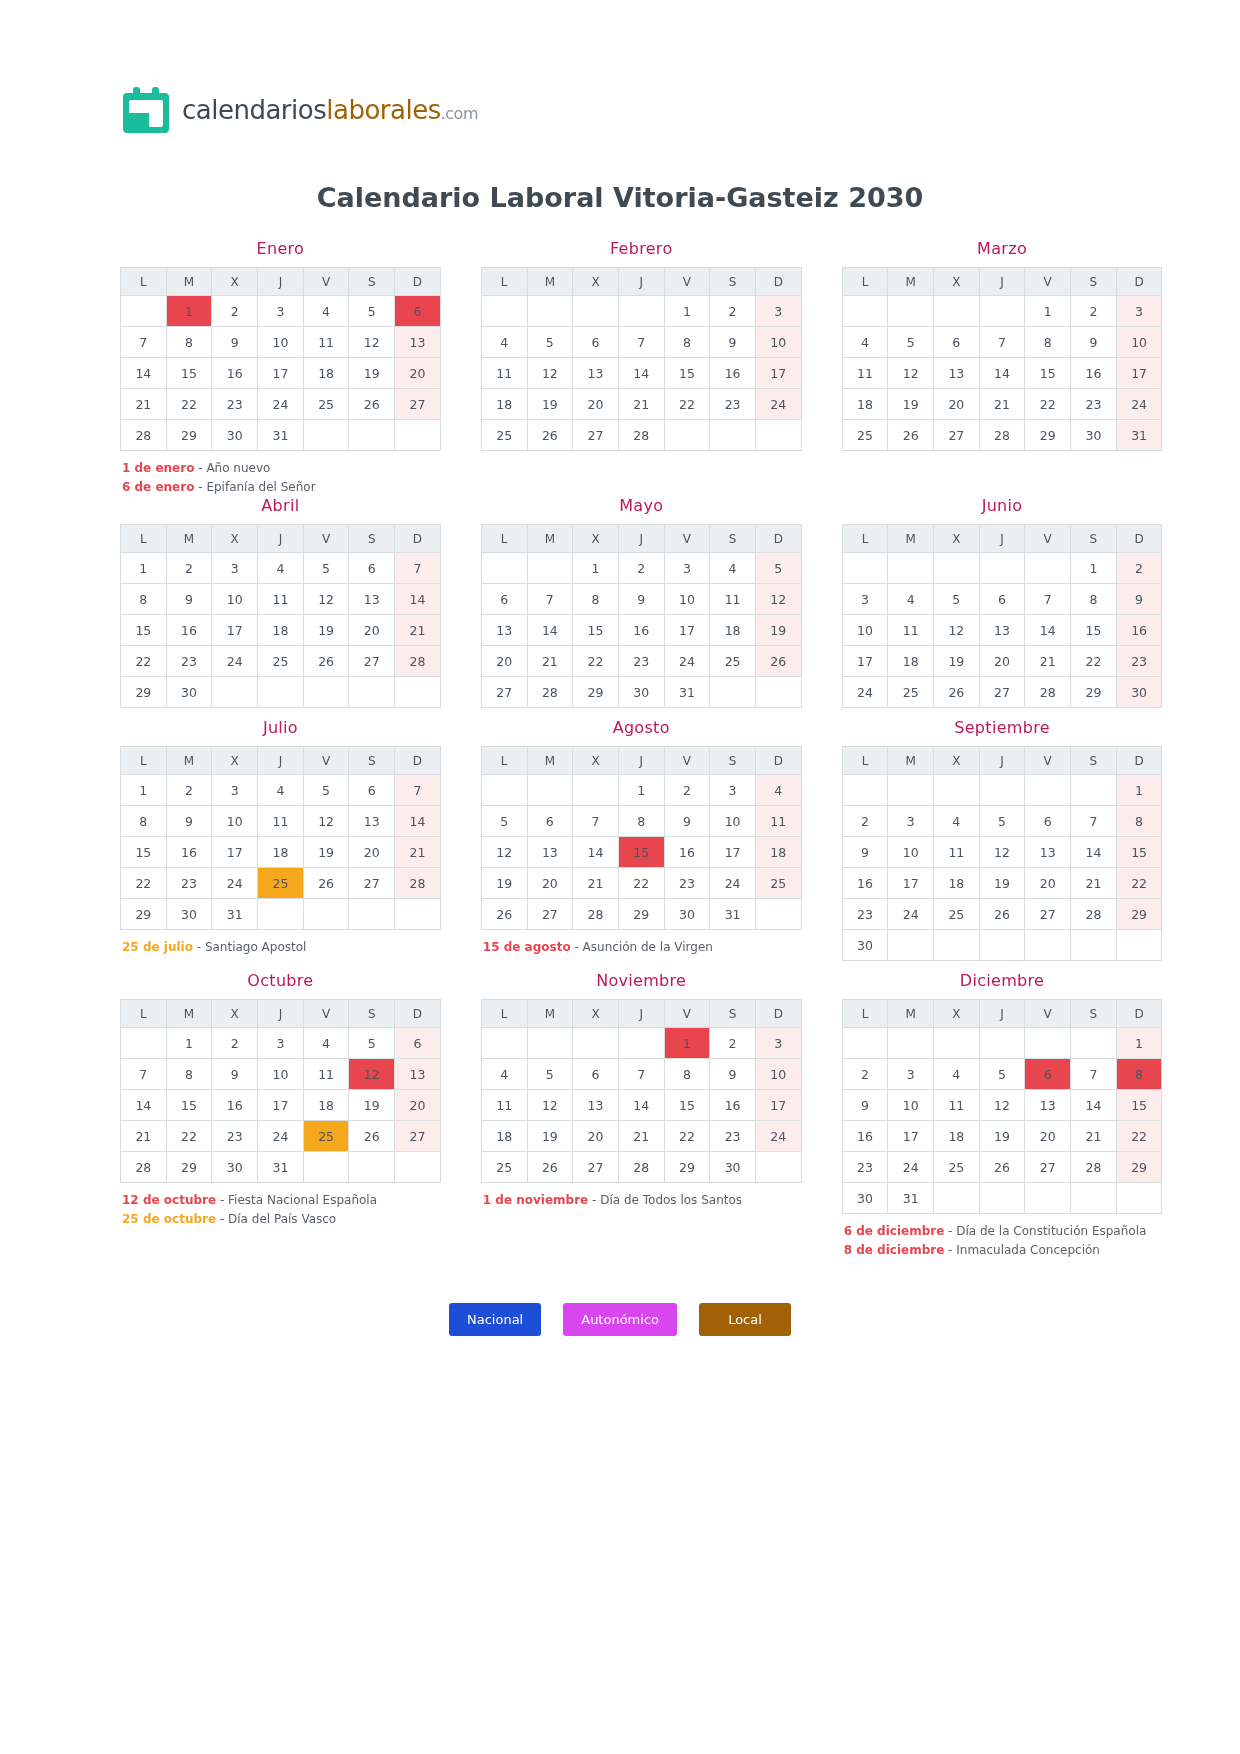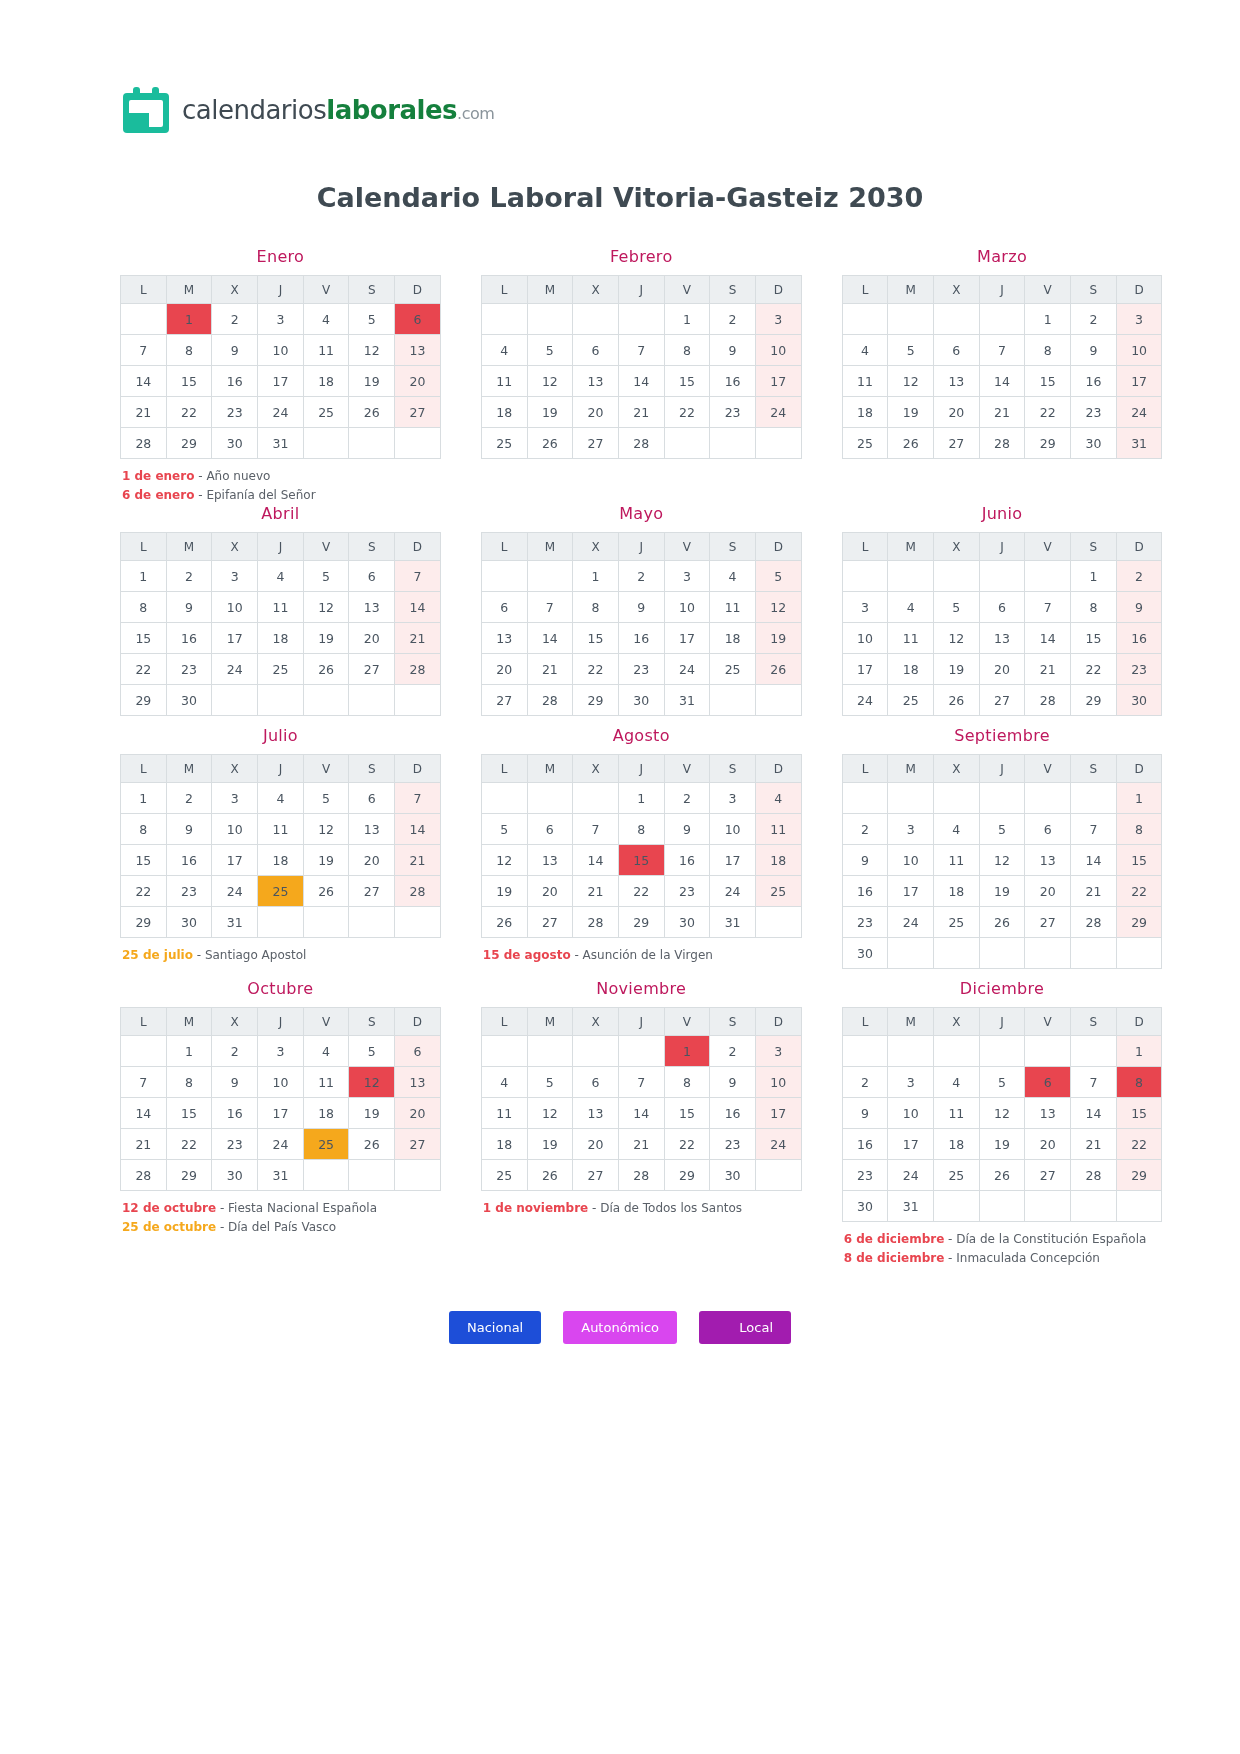--- a/index.html
+++ b/index.html
@@ -20,21 +20,21 @@
     height: 160px;
   }
   .logo {
     display: flex;
     align-items: center;
     gap: 10px;
     width: 400px;
   }
   .logo-mark { width: 52px; height: 52px; position: relative; }
   .logo-text { font-size: 26px; letter-spacing: -0.5px; color: #3f4a52; white-space: nowrap; }
-  .logo-text .lb { color: #15803d; font-weight: bold; }
+  .logo-text .lb { color: #a16207; font-weight: normal; }
   .logo-text .cal { font-weight: normal; color: #3f4a52; }
   .logo-text .dotcom { font-size: 16px; color: #8a949b; }
 
   .banner {
     margin-left: auto;
     background: #1abc9c;
     color: #ffffff;
     width: 620px;
     height: 92px;
     display: flex;
@@ -45,21 +45,21 @@
   }
   .banner-title { font-size: 17px; font-weight: bold; }
   .banner-sub { font-size: 16px; font-weight: normal; }
 
   
   .page-title {
     text-align: center;
     font-size: 27px;
     font-weight: bold;
     color: #3f4a52;
-    margin: 22px 0 8px 0;
+    margin: 22px 0 0 0;
   }
 
   
   .months {
     display: grid;
     grid-template-columns: repeat(3, 1fr);
     column-gap: 40px;
     row-gap: 0px;
     padding: 26px 120px 0 120px;
   }
@@ -113,21 +113,21 @@
   .legend-item {
     color: #ffffff;
     font-size: 13px;
     padding: 9px 18px;
     border-radius: 3px;
     min-width: 92px;
     text-align: center;
   }
   .lg-nac { background: #1d4ed8; }
   .lg-aut { background: #d946ef; }
-  .lg-loc { background: #a21caf; text-align: right; }
+  .lg-loc { background: #a16207; }
 </style>
 </head>
 <body>
 
 <div class="page">
 
   <div class="header">
     <div class="logo">
       <span class="logo-mark">
         <svg width="52" height="52" viewBox="0 0 52 52">

